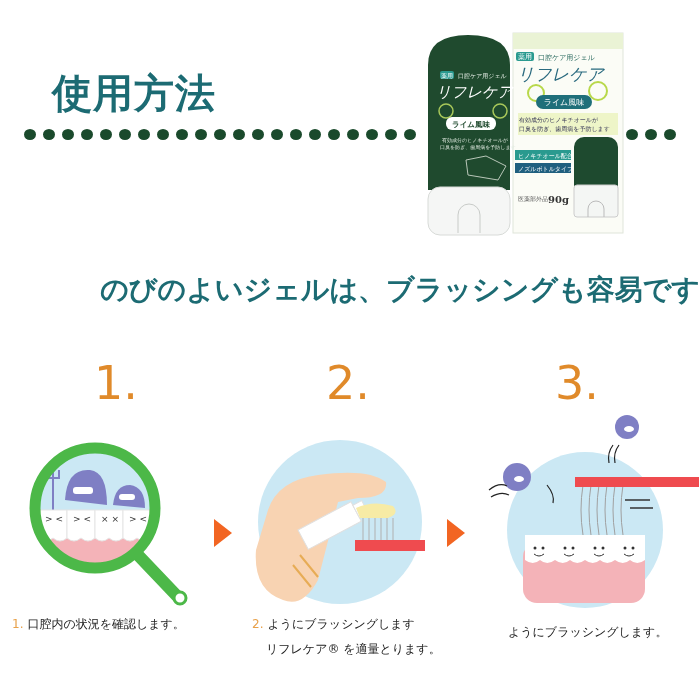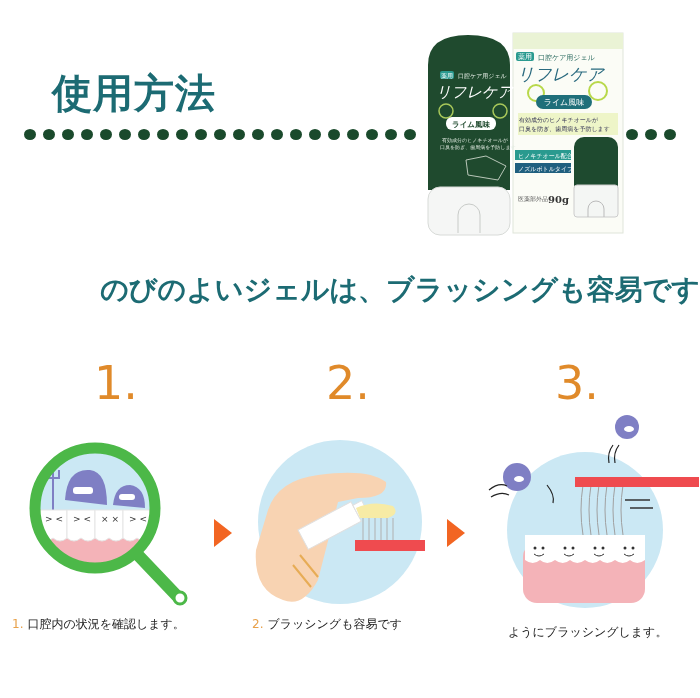--- a/index.html
+++ b/index.html
@@ -220,18 +220,19 @@
     <path d="M14 85 q10 -8 18 -4 M16 92 q10 -6 18 -2" fill="none" stroke="#222" stroke-width="1.2"></path>
     <path d="M72 80 q8 10 6 18 M138 40 q-6 8 -4 18 M144 40 q-6 8 -4 18" fill="none" stroke="#222" stroke-width="1.2"></path>
   </svg>
 </div>
 
 <div class="abs caption" style="left:12px;top:612px;width:225px;">
   <span class="num">1.</span><span>口腔内の状況を確認します。</span>
 </div>
 
 <div class="abs caption" style="left:252px;top:612px;width:220px;">
-  <div><span class="num">2.</span><span>ブラッシングも容易です</span></div>
+  <div><span class="num">2.</span><span>ようにブラッシングします</span></div>
+  <div style="padding-left:14px;">リフレケア® を適量とります。</div>
 </div>
 
 <div class="abs caption" style="left:490px;top:612px;width:210px;">
   <div style="padding-left:18px;margin-top:8px;">ようにブラッシングします。</div>
 </div>
 
 </body></html>

